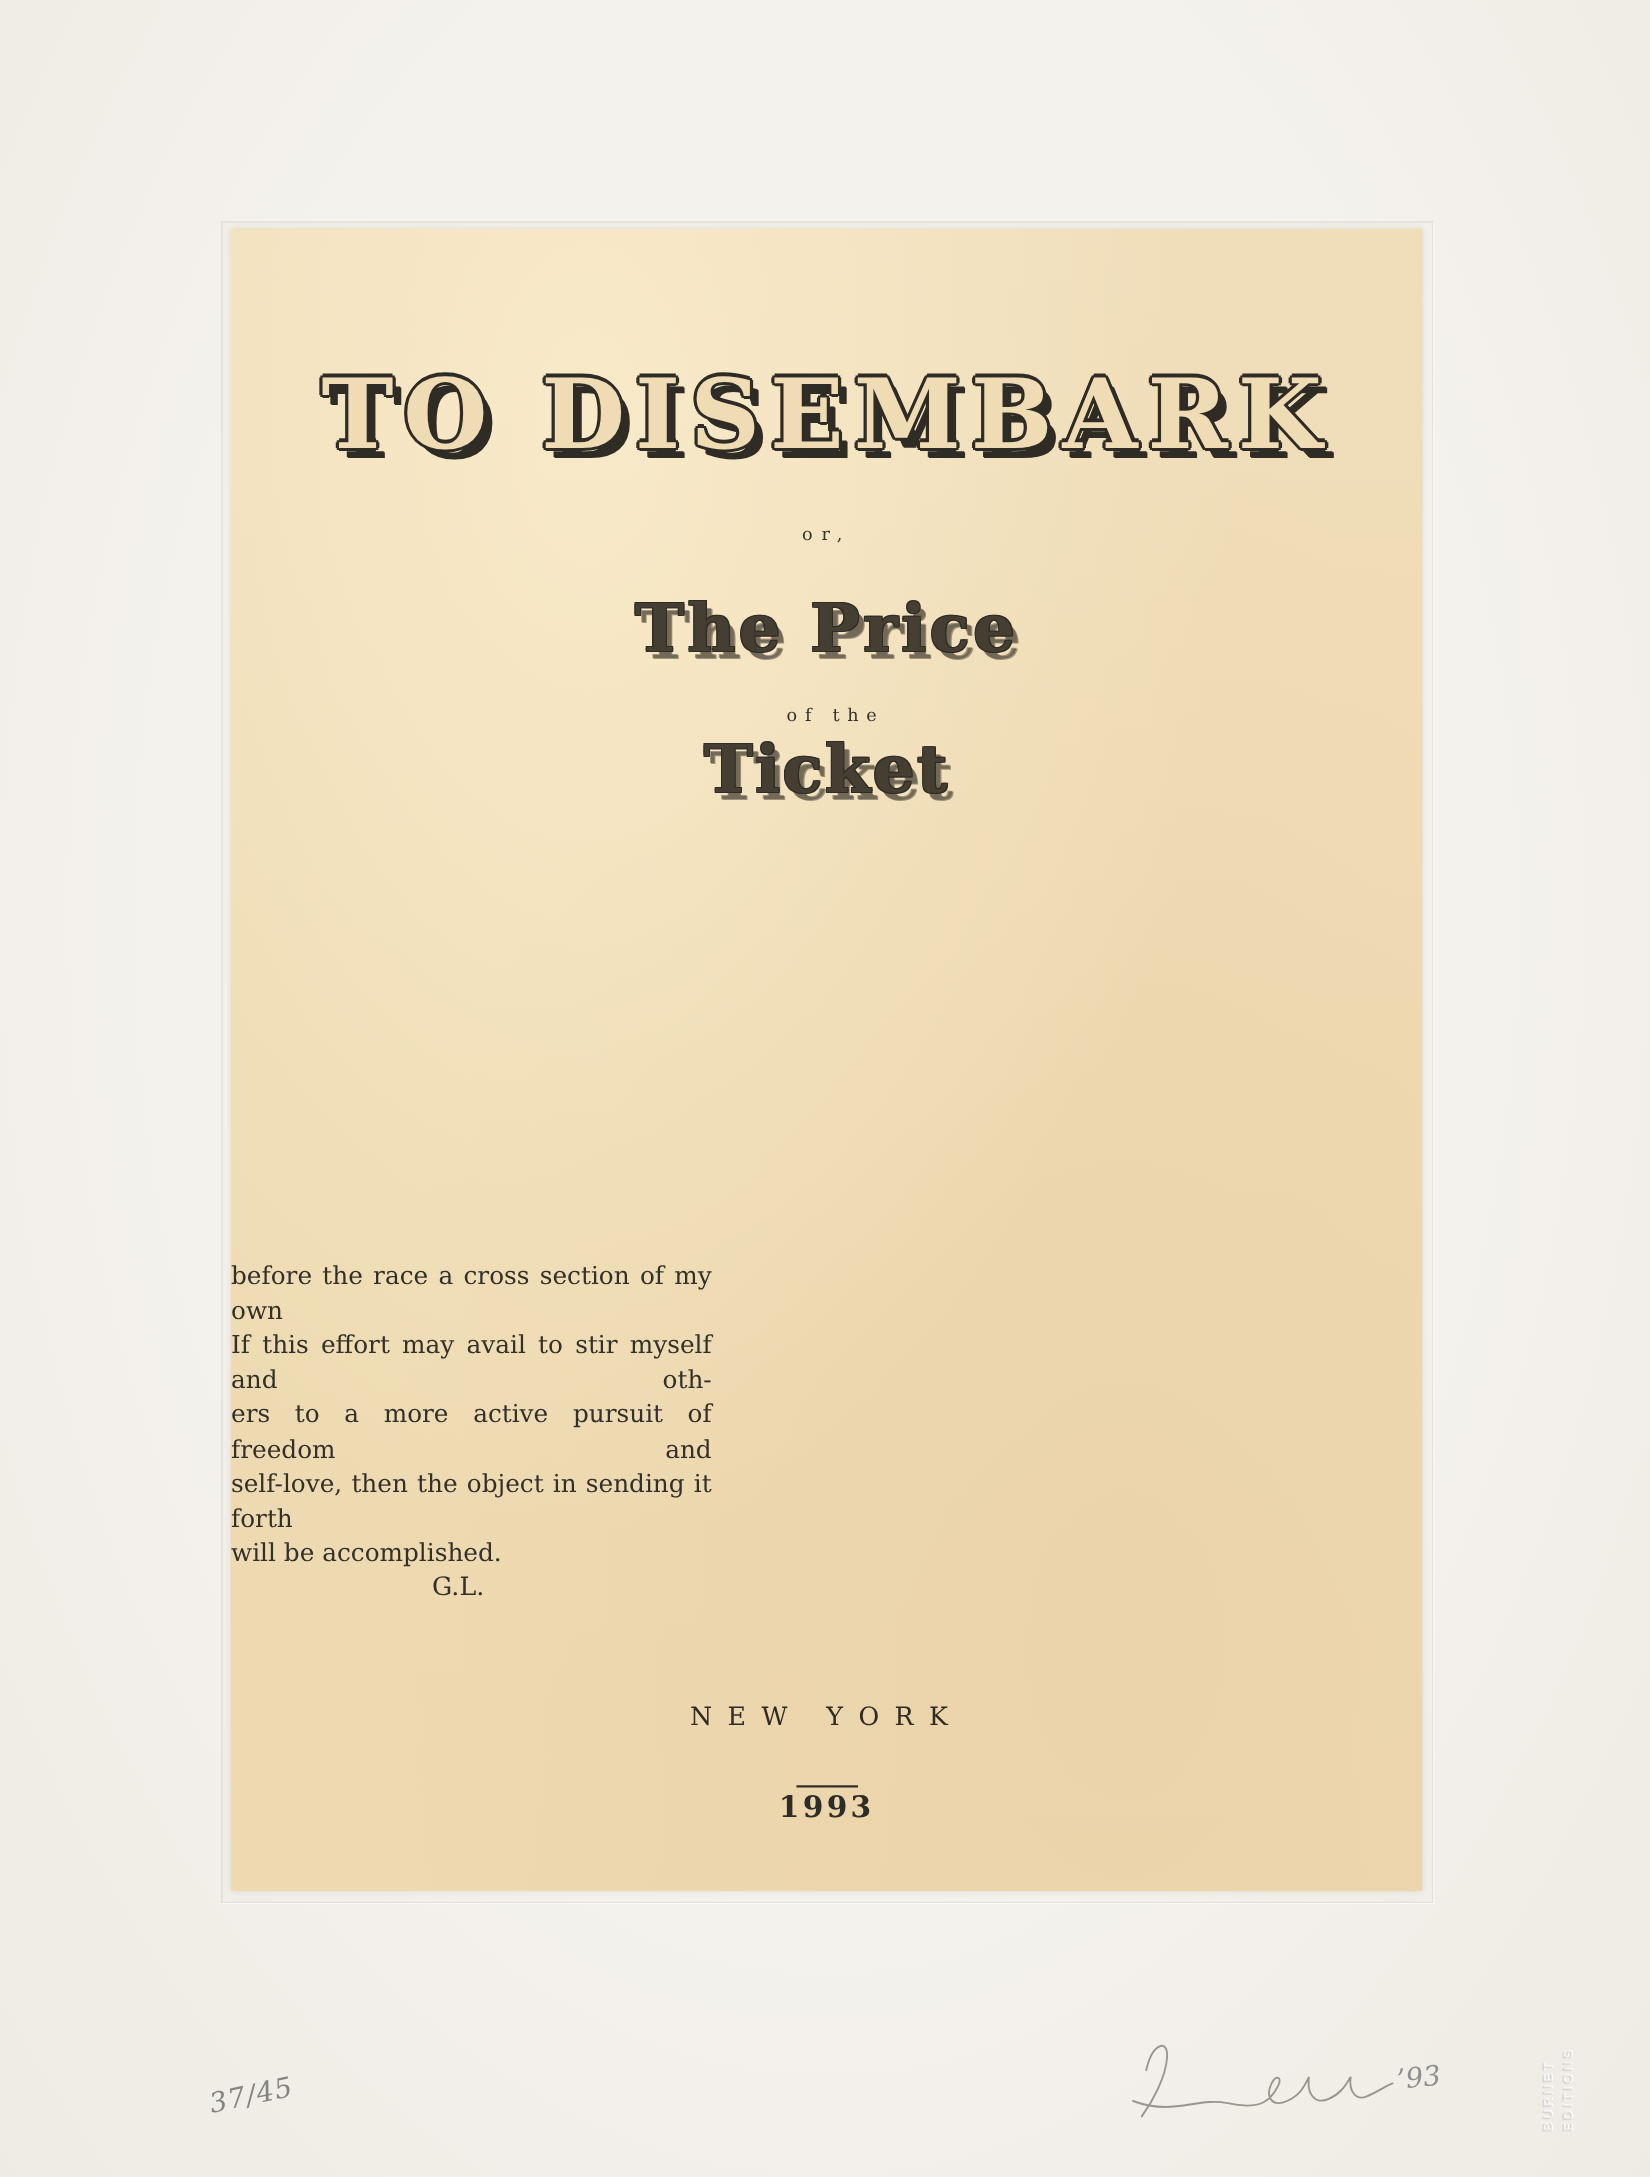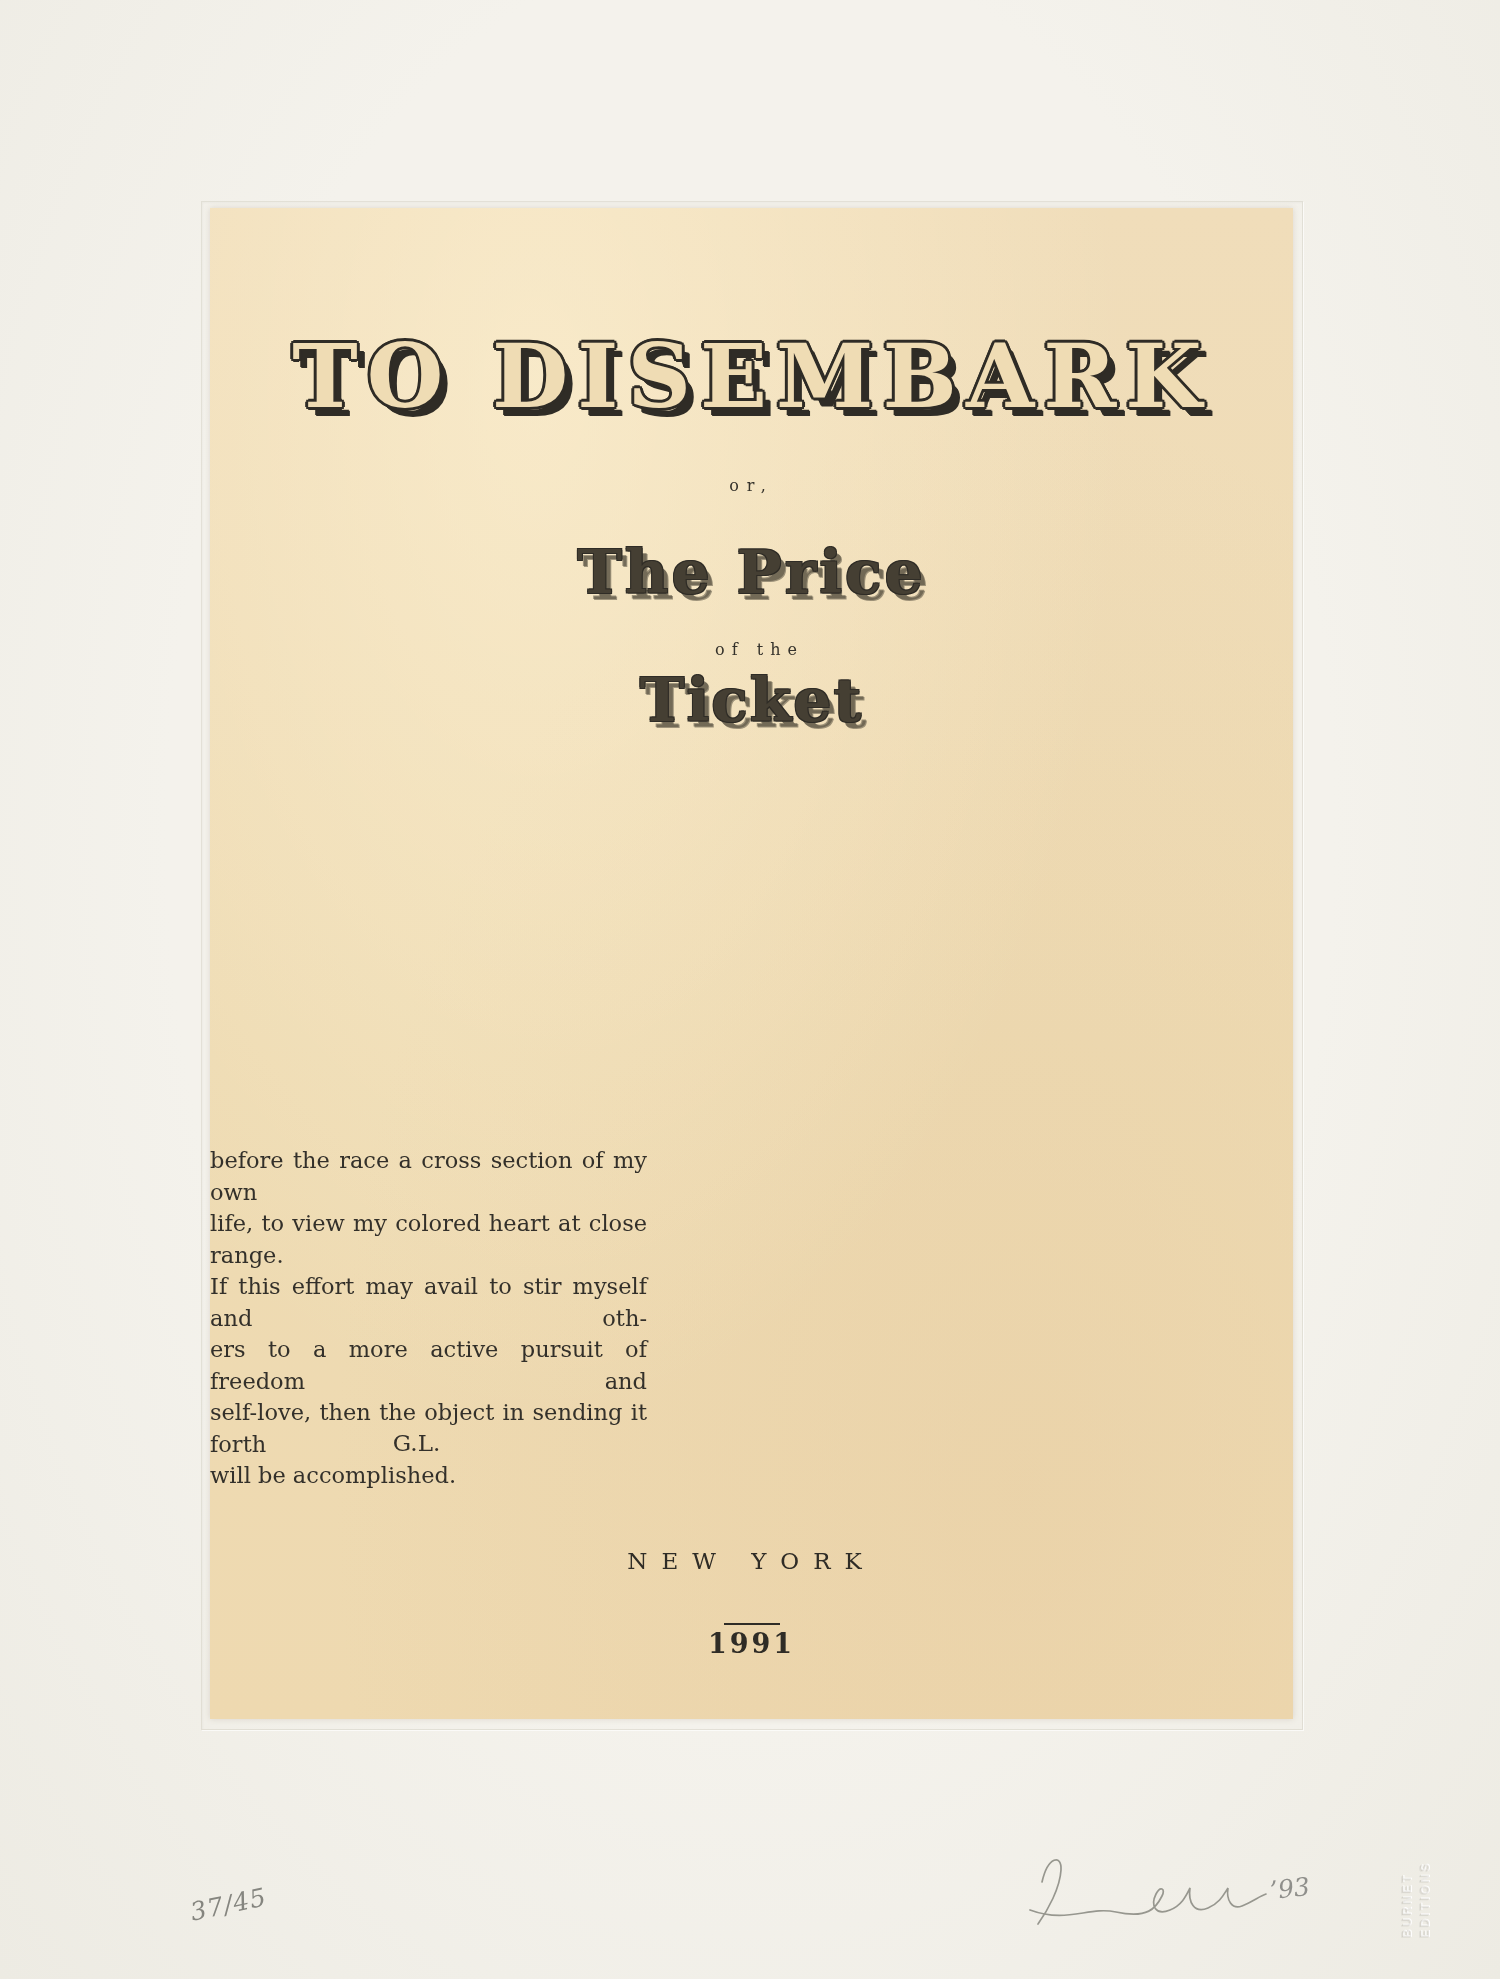--- a/index.html
+++ b/index.html
@@ -99,32 +99,31 @@
 <div class="panel">
   <div class="main-title">TO DISEMBARK</div>
   <div class="or-line">or,</div>
   <div class="display-line price-line">The Price</div>
   <div class="ofthe-line">of the</div>
   <div class="display-line ticket-line">Ticket</div>
 
 
   <div class="reader">
     <div class="rline">before the race a cross section of my own</div>
-    <div class="rline">life, to view my colored heart at close range.</div>
     <div class="rline">If this effort may avail to stir myself and oth-</div>
     <div class="rline">ers to a more active pursuit of freedom and</div>
     <div class="rline">self-love, then the object in sending it forth</div>
     <div class="rline last">will be accomplished.</div>
   </div>
 
   <div class="gl-line">G.L.</div>
 
   <div class="place-line">NEW YORK</div>
   <div class="divider"><span></span></div>
-  <div class="year-line">1991</div>
+  <div class="year-line">1993</div>
 </div>
 
 <div class="edition">37/45</div>
 
 <div class="signature">
   <svg width="300" height="95" viewBox="0 0 300 95">
     <g fill="none" stroke="#97978f" stroke-width="1.7" stroke-linecap="round">
       <path d="M14 34 C20 8 34 6 33 22 C32 40 20 62 10 76"></path>
       <path d="M2 62 C40 76 60 58 88 64 C120 71 128 60 134 48 C138 40 132 38 128 46 C122 58 128 68 142 62 C154 57 158 48 162 40 C160 54 166 66 180 60 C192 55 196 46 200 40 C198 52 204 62 214 58 C224 54 232 48 238 46"></path>
     </g>

